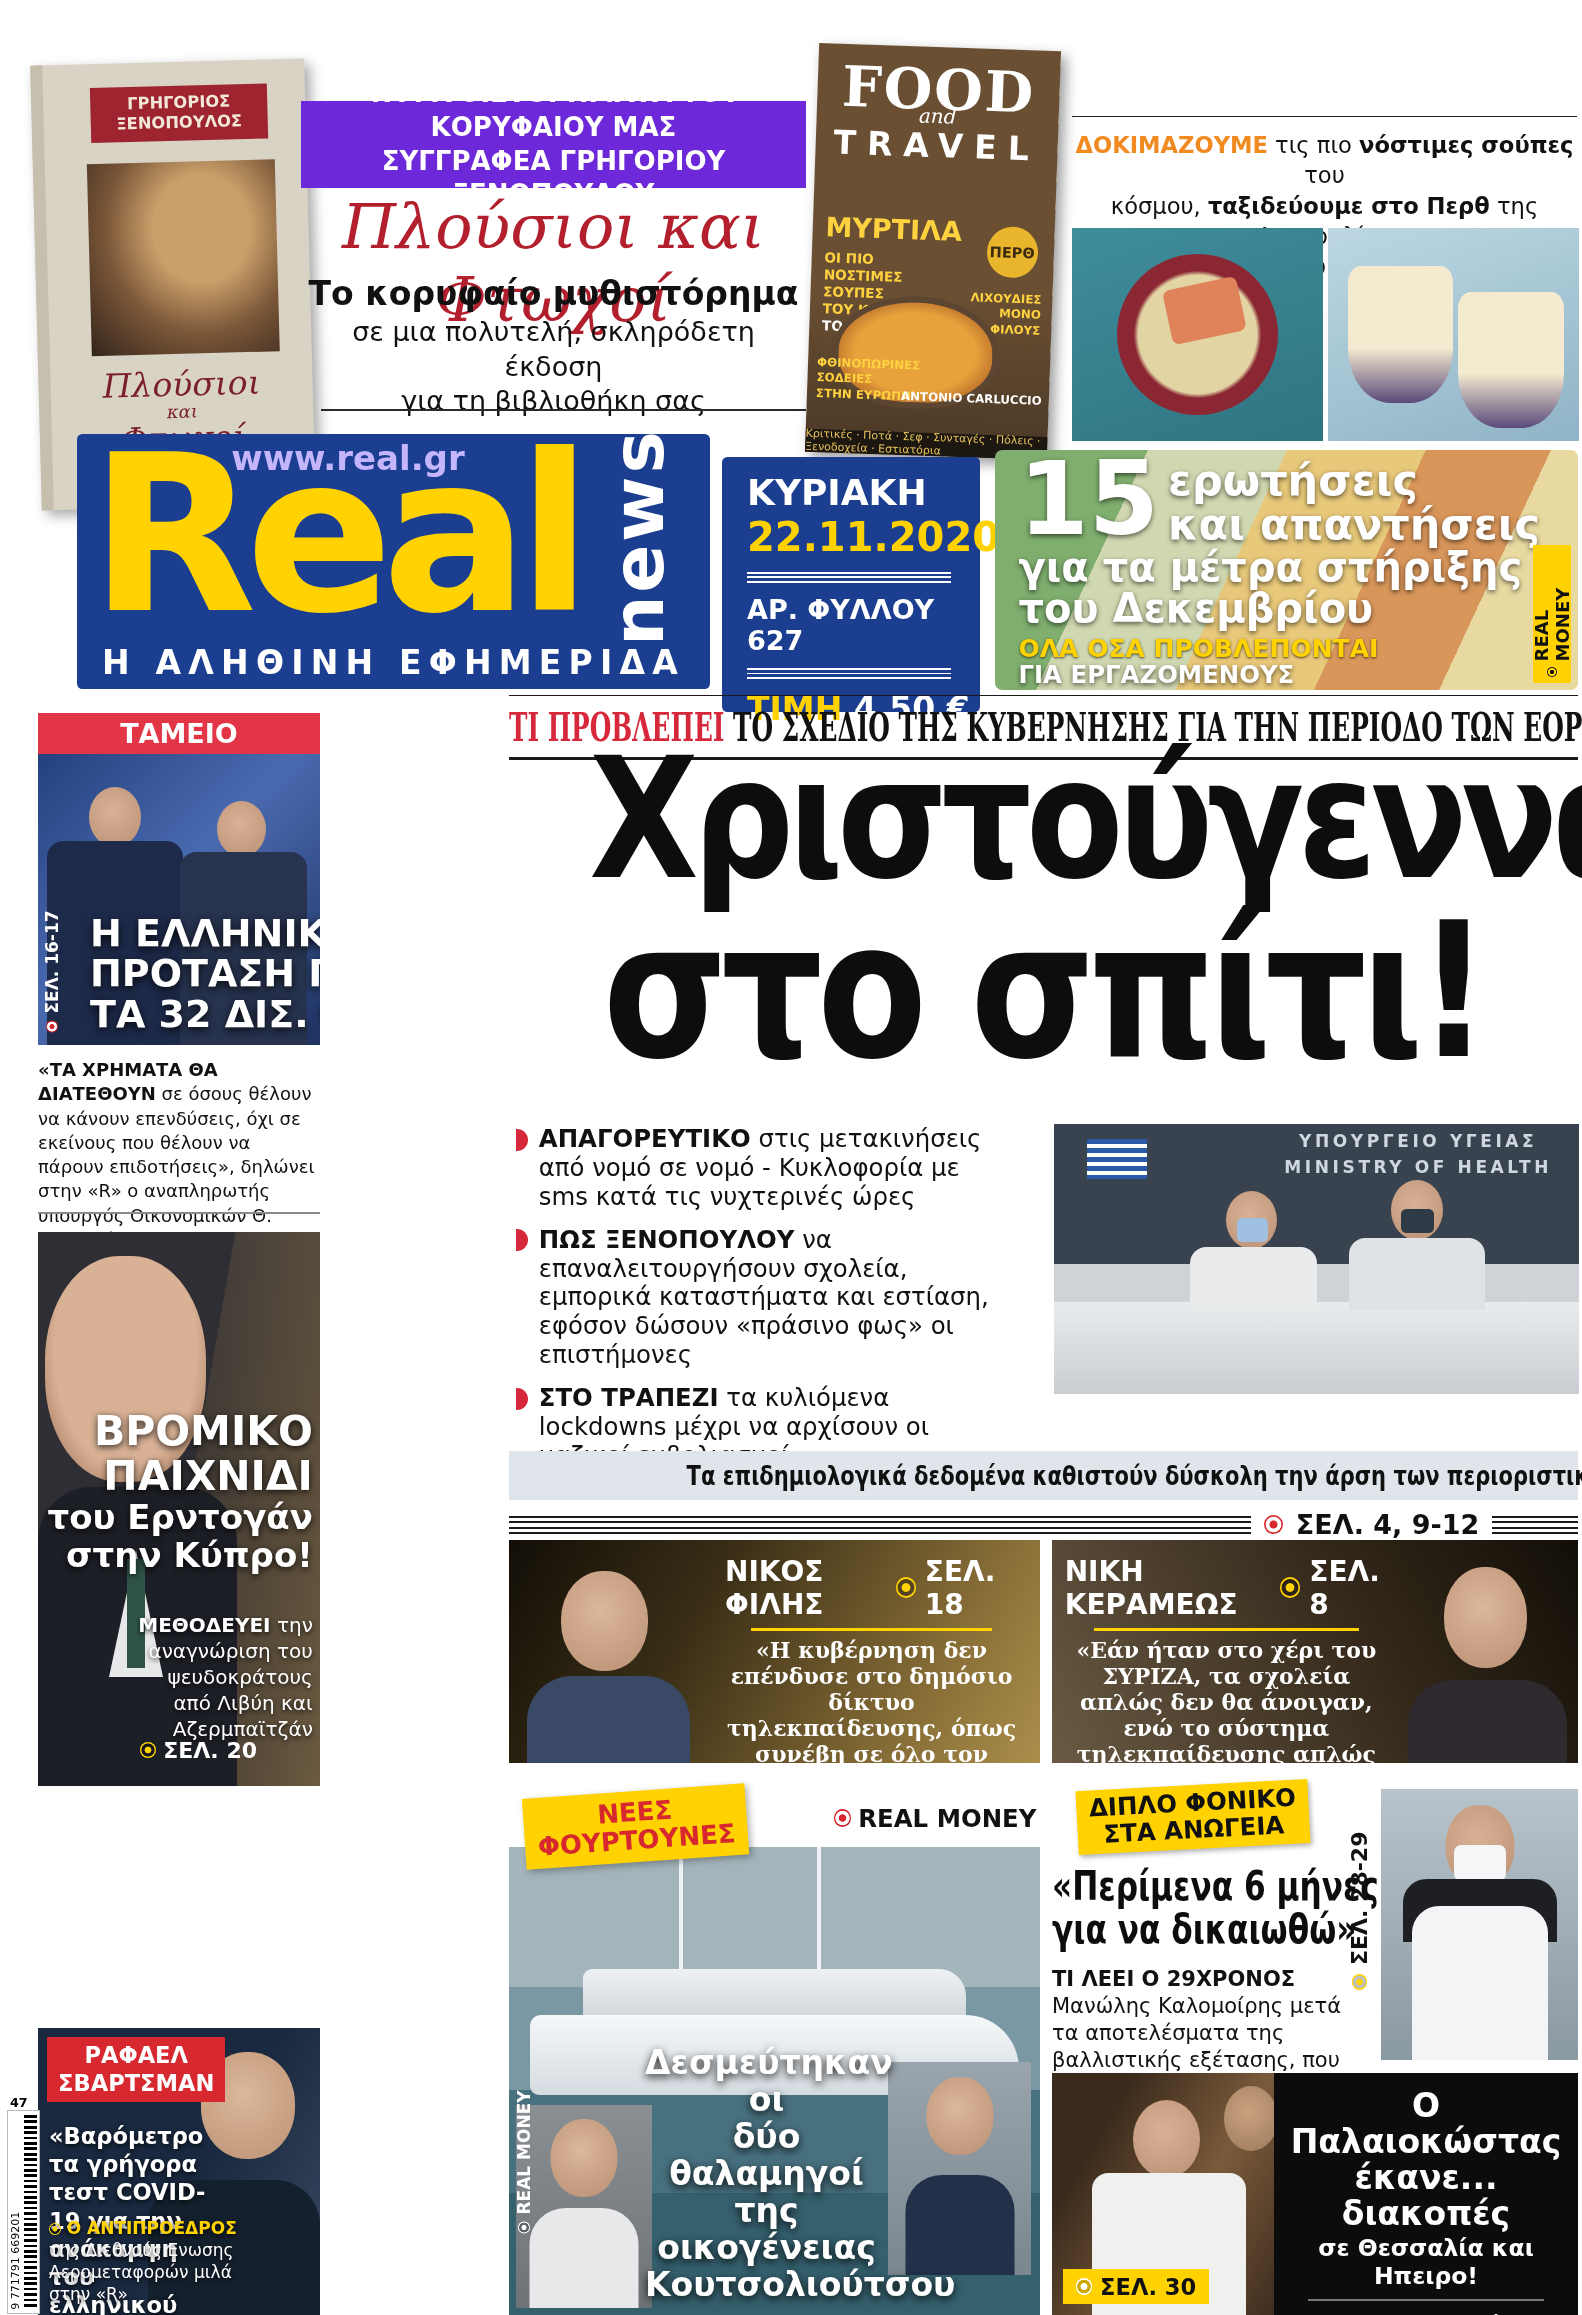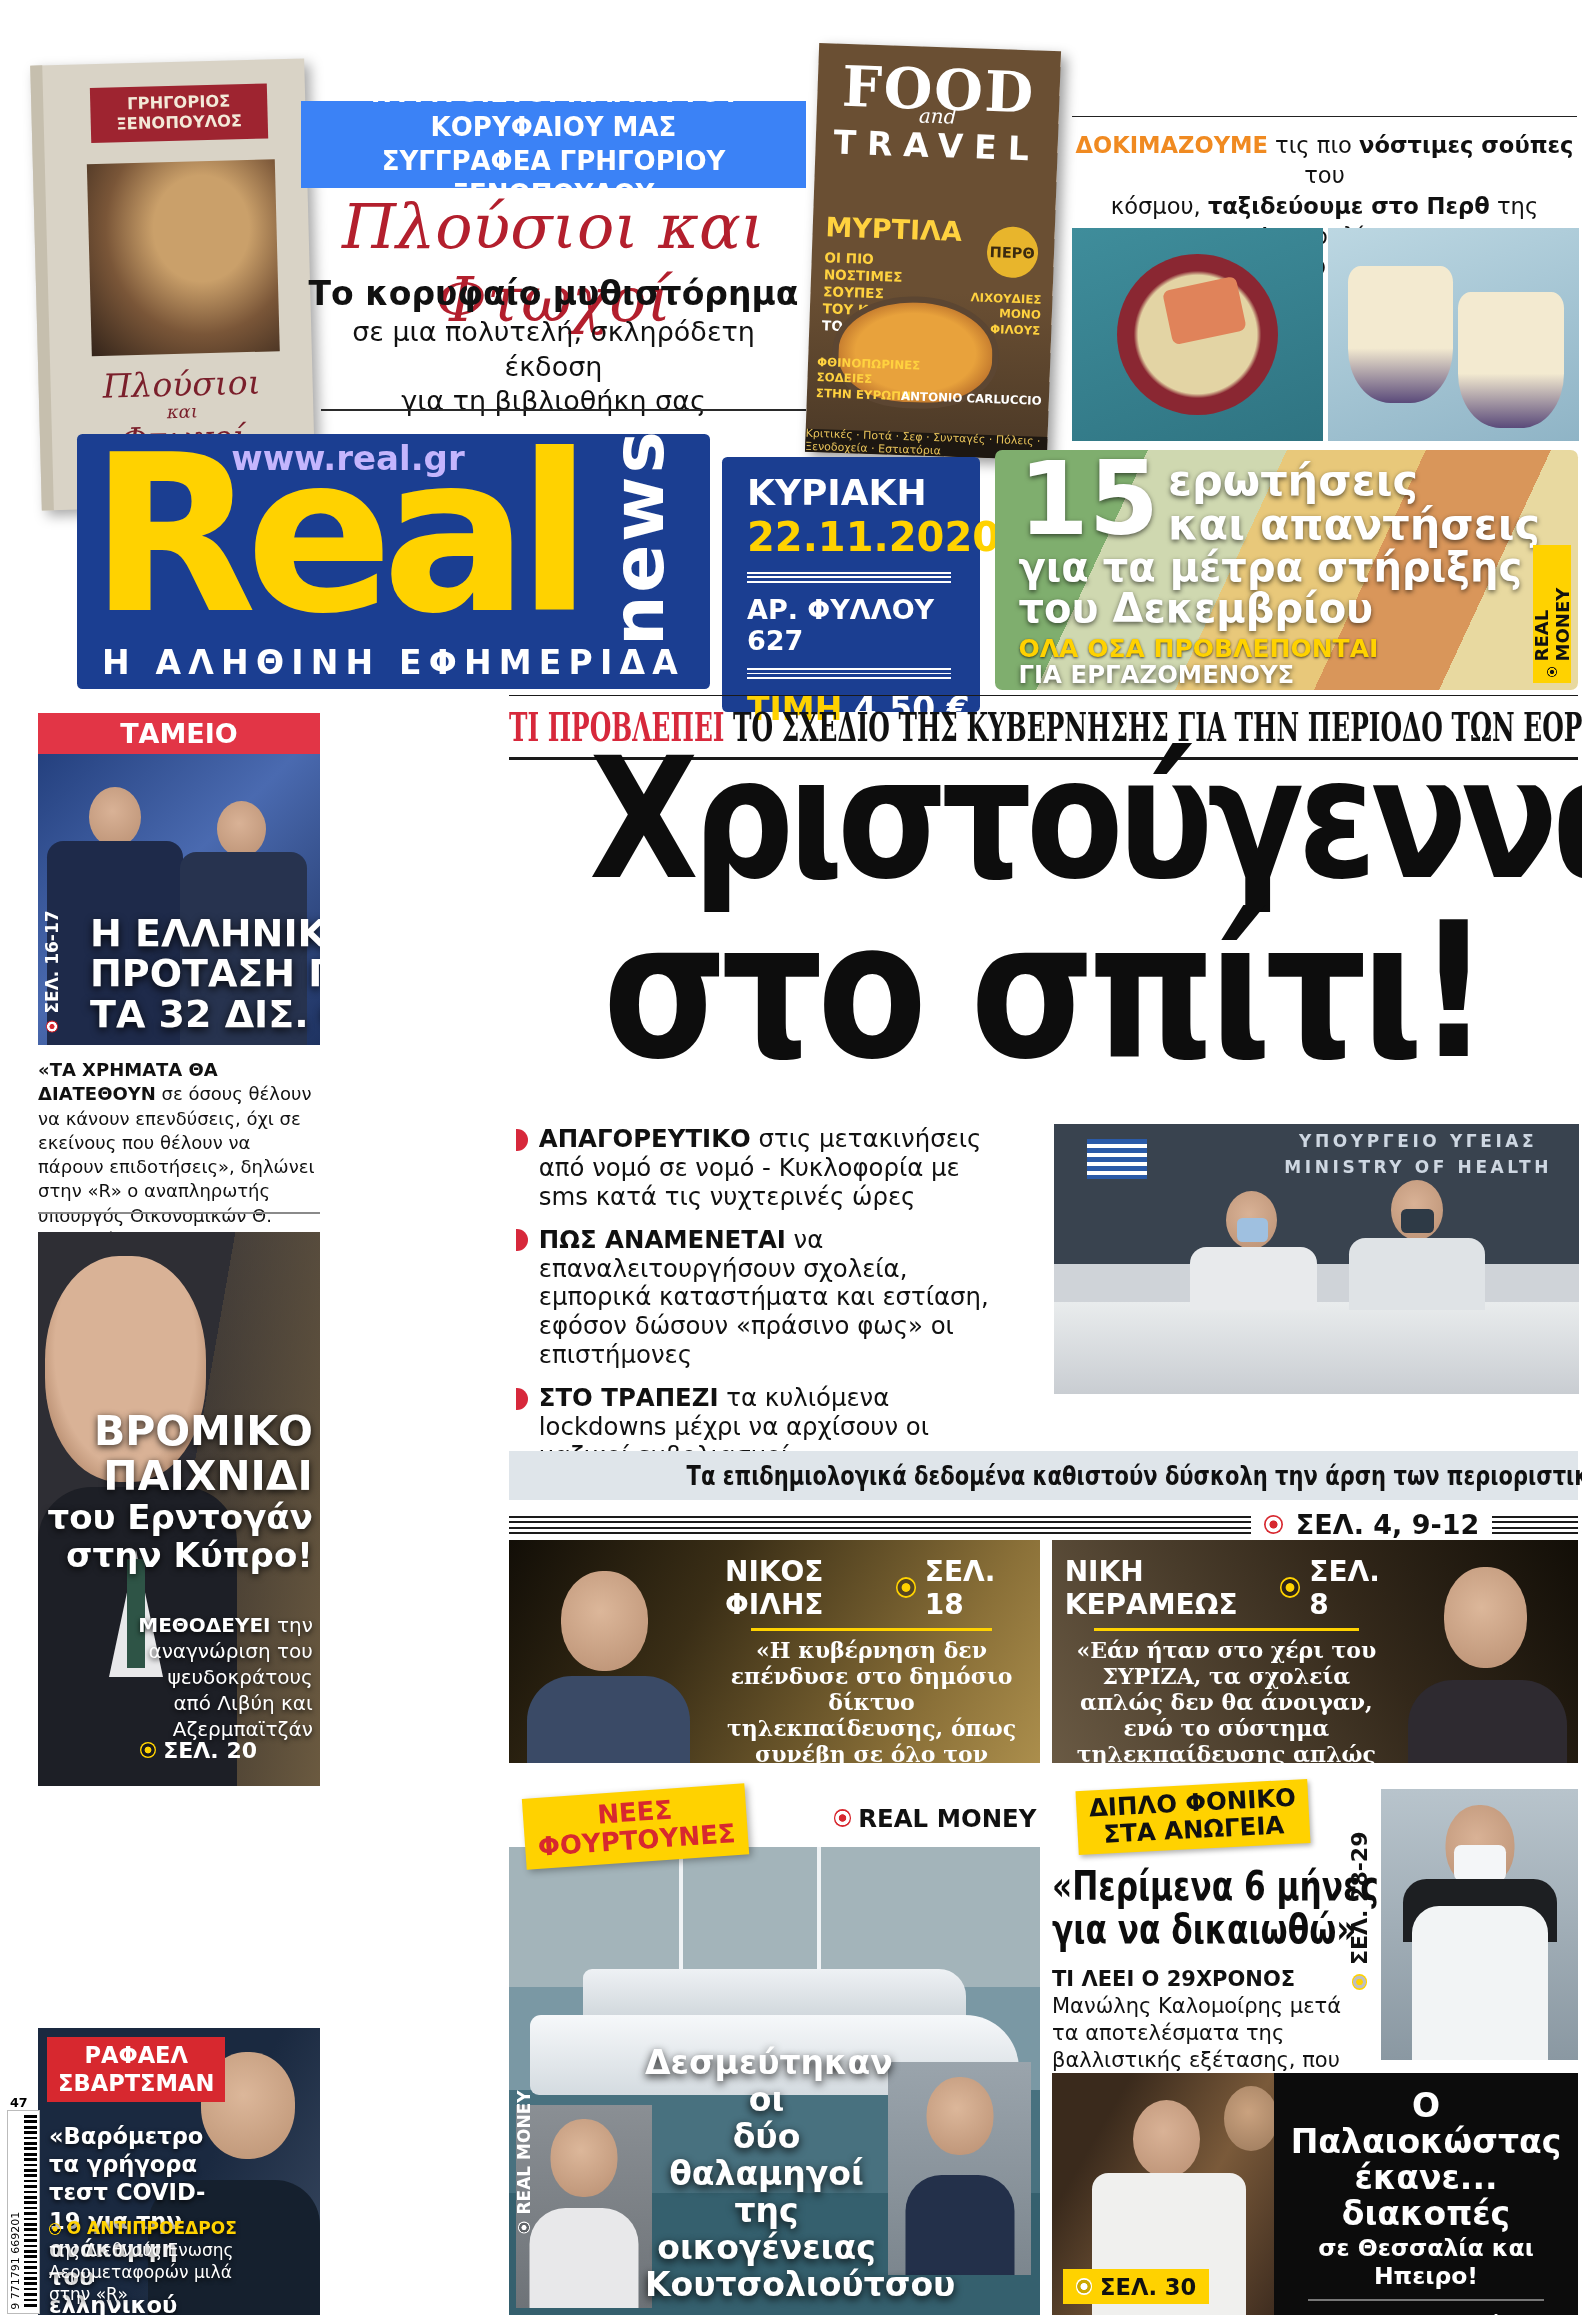--- a/index.html
+++ b/index.html
@@ -20,21 +20,21 @@
   #book{left:36px;top:62px;width:262px;height:445px;background:#d9d3c6;transform:rotate(-1.5deg);
         box-shadow:5.4px 5.4px 12.7px rgba(0,0,0,.35);border-left:12.7px solid #c6bfae;}
   #book .label{position:absolute;left:47px;top:23.5px;width:177px;padding:7.2px 0;background:#9e2430;color:#f3e9d8;
         text-align:center;font-weight:bold;font-size:16.3px;line-height:1.25;}
   #book .art{position:absolute;left:42px;top:100px;width:188px;height:192px;
         background:radial-gradient(ellipse at 60% 35%,#caa06a 0 30%,#7a5638 60%,#33241a 100%);}
   #book .btitle{position:absolute;left:0;top:306px;width:100%;text-align:center;color:#7a1f2b;
         font-family:"DejaVu Serif","Liberation Serif",serif;font-style:italic;line-height:1.05;}
   #book .btitle .big{font-size:33px;} #book .btitle .small{font-size:18px;}
   #book .pub{position:absolute;left:0;bottom:14.5px;width:100%;text-align:center;font-size:11.8px;color:#666;}
-  #top-banner{left:301px;top:101px;width:505px;height:87px;background:#3b82f6;color:#fff;display:flex;
+  #top-banner{left:301px;top:101px;width:505px;height:87px;background:#6d28d9;color:#fff;display:flex;
         flex-direction:column;justify-content:center;text-align:center;font-weight:bold;font-size:26px;line-height:1.3;}
   #script-title{left:301px;top:190px;width:505px;text-align:center;color:#b31f2d;font-size:62px;
         font-family:"DejaVu Serif","Liberation Serif",serif;font-style:italic;}
   #promo-sub{left:301px;top:273px;width:505px;text-align:center;line-height:1.28;}
   #promo-sub .l1{font-size:33px;font-weight:bold;} #promo-sub .l2{font-size:27px;}
   #promo-divider{left:321px;top:409px;width:485px;height:1.8px;background:#2a2a2a;}
   
   #food-cover{left:812px;top:47px;width:242px;height:409px;transform:rotate(2deg);
         background:linear-gradient(180deg,#6a4f33 0 60%,#4a3826 100%);box-shadow:5.4px 5.4px 12.7px rgba(0,0,0,.4);
         color:#fff;overflow:hidden;}
@@ -380,21 +380,21 @@
     <span class="l2">στο σπίτι!</span>
   </div>
 
   <div class="abs" id="bullets">
     <div class="bullet">
       <span class="bmark"></span>
       <div><b>ΑΠΑΓΟΡΕΥΤΙΚΟ</b><span> στις μετακινήσεις από νομό σε νομό - Κυκλοφορία με sms κατά τις νυχτερινές ώρες</span></div>
     </div>
     <div class="bullet">
       <span class="bmark"></span>
-      <div><b>ΠΩΣ ΑΝΑΜΕΝΕΤΑΙ</b><span> να επαναλειτουργήσουν σχολεία, εμπορικά καταστήματα και εστίαση, εφόσον δώσουν «πράσινο φως» οι επιστήμονες</span></div>
+      <div><b>ΠΩΣ ΞΕΝΟΠΟΥΛΟΥ</b><span> να επαναλειτουργήσουν σχολεία, εμπορικά καταστήματα και εστίαση, εφόσον δώσουν «πράσινο φως» οι επιστήμονες</span></div>
     </div>
     <div class="bullet">
       <span class="bmark"></span>
       <div><b>ΣΤΟ ΤΡΑΠΕΖΙ</b><span> τα κυλιόμενα lockdowns μέχρι να αρχίσουν οι μαζικοί εμβολιασμοί</span></div>
     </div>
   </div>
 
   <div class="abs" id="ministry">
     <div class="cap">
       <div>ΥΠΟΥΡΓΕΙΟ ΥΓΕΙΑΣ</div>

